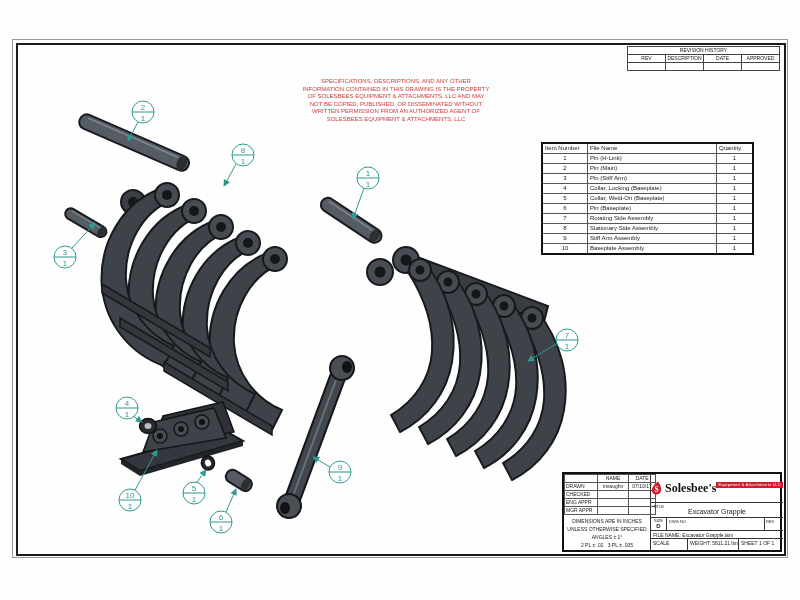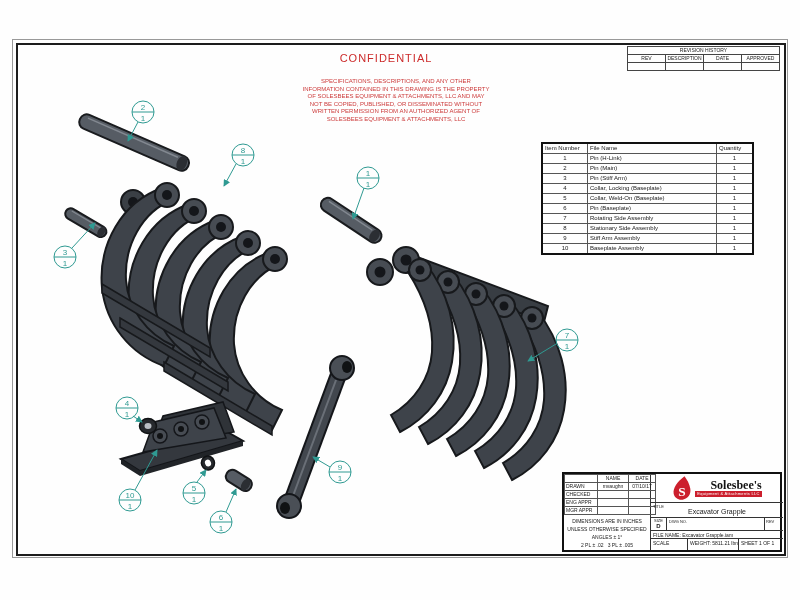--- a/index.html
+++ b/index.html
@@ -40,21 +40,21 @@
            white-space:nowrap;font-size:5px;}
   .appr .a-label{width:30px;}
   .appr .a-name{width:28px;text-align:center;}
   .appr .a-date{width:24px;text-align:center;}
   .tol{flex:1;display:flex;flex-direction:column;justify-content:center;align-items:center;
        gap:2px;text-align:center;}
   .tol-line{white-space:pre;font-size:5px;}
   .tb-right{width:132px;display:flex;flex-direction:column;}
   .logo-box{height:30px;border-bottom:1px solid #333;display:flex;align-items:center;
             justify-content:center;gap:3px;}
-  .logo-text{display:flex;flex-direction:column;align-items:flex-end;}
+  .logo-text{display:flex;flex-direction:row;align-items:flex-start;}
   .logo-name{font-family:"Liberation Serif",serif;font-weight:bold;font-size:12px;line-height:12px;color:#111;}
   .logo-tag{background:#cc1f2d;color:#fff;font-size:4px;line-height:6px;padding:0 2px;
             letter-spacing:0.3px;white-space:nowrap;}
   .title-row{height:15px;border-bottom:1px solid #333;position:relative;}
   .title-label{position:absolute;left:2px;top:1px;font-size:4px;}
   .title-value{position:absolute;left:0;right:0;top:5px;text-align:center;font-size:7px;}
   .size-row{height:13px;border-bottom:1px solid #333;display:flex;}
   .size-cell{width:15px;border-right:1px solid #333;text-align:center;}
   .size-cell .lbl{font-size:4px;line-height:5px;}
   .size-cell .val{font-size:6px;line-height:7px;font-weight:bold;}
@@ -247,21 +247,20 @@
       <circle cx="340" cy="472" r="11"></circle>
       <line x1="329" y1="472" x2="351" y2="472"></line>
       <text x="340" y="470">9</text>
       <text x="340" y="481">1</text>
     </g>
   </svg>
 
   <div class="frame-outer"></div>
   <div class="frame-inner"></div>
 
-  <div class="conf-title">CONFIDENTIAL</div>
   <div class="conf-notice">
     <div>SPECIFICATIONS, DESCRIPTIONS, AND ANY OTHER</div>
     <div>INFORMATION CONTAINED IN THIS DRAWING IS THE PROPERTY</div>
     <div>OF SOLESBEES EQUIPMENT &amp; ATTACHMENTS, LLC AND MAY</div>
     <div>NOT BE COPIED, PUBLISHED, OR DISSEMINATED WITHOUT</div>
     <div>WRITTEN PERMISSION FROM AN AUTHORIZED AGENT OF</div>
     <div>SOLESBEES EQUIPMENT &amp; ATTACHMENTS, LLC</div>
   </div>
 
   <table class="rev-table">

